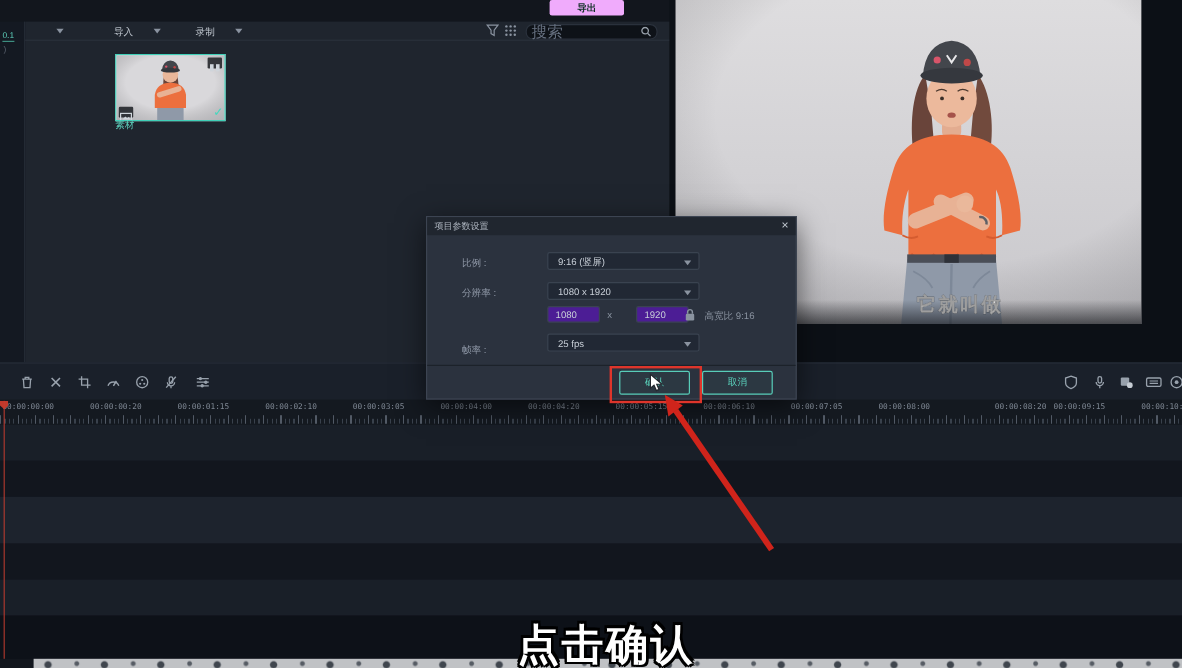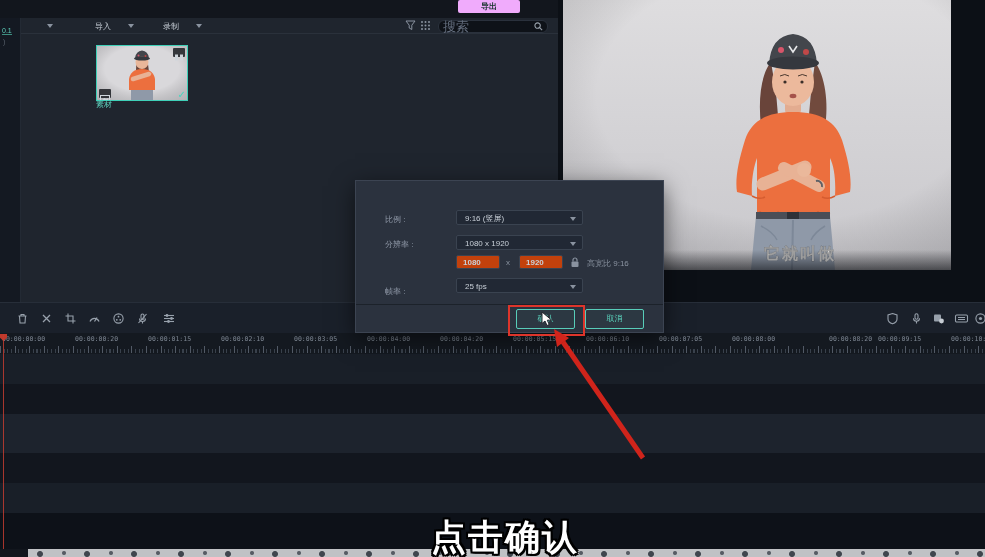--- a/index.html
+++ b/index.html
@@ -45,22 +45,22 @@
   
   #dialog{left:355px;top:180px;width:307px;height:151px;background:#2b323e;border:1px solid #3c4452;
           box-shadow:0 6px 22px rgba(0,0,0,.55);z-index:30;font-size:8px;}
   #dialog-titlebar{position:absolute;left:0;top:0;width:100%;height:15px;background:#20262f;}
   #dialog-title{position:absolute;left:6px;top:3px;font-size:7.5px;color:#aeb6c0;}
   #dialog-close{position:absolute;right:6px;top:2px;font-size:10px;color:#c3cad2;line-height:11px;}
   .dlg-label{position:absolute;left:29px;color:#939cab;}
   .dd{position:absolute;left:100px;width:127px;height:15px;background:#212834;border:1px solid #3a4350;
       border-radius:2px;color:#c8cfd7;line-height:15px;padding-left:8px;box-sizing:border-box;}
   .dd .chev{position:absolute;right:6px;top:6px;}
-  .numbox{position:absolute;width:44px;height:14px;background:#c2410c;border:1px solid #3a4350;
-          border-radius:2px;color:#c8cfd7;line-height:14px;padding-left:6px;box-sizing:border-box;font-weight:bold;}
+  .numbox{position:absolute;width:44px;height:14px;background:#4c1d95;border:1px solid #3a4350;
+          border-radius:2px;color:#c8cfd7;line-height:14px;padding-left:6px;box-sizing:border-box;}
   #dlg-sep{position:absolute;left:0;top:123px;width:100%;border-top:1px solid #1c222a;}
   .dlg-btn{position:absolute;top:128px;width:57px;height:18px;border:1px solid #58cdb9;border-radius:2px;
            color:#5bd3bd;text-align:center;line-height:18px;background:rgba(88,205,185,.04);}
   #confirm-highlight{position:absolute;left:152px;top:124px;width:73px;height:27px;
                      border:2px solid #de352b;z-index:5;}
 
   
   #tl-toolbar{left:0;top:302px;width:985px;height:31px;background:#1a202a;border-top:1px solid #272e39;}
   .tb-icon{position:absolute;top:9px;}
   #ruler{left:0;top:333px;width:985px;height:21px;background:#141920;}
@@ -313,33 +313,37 @@
   <div class="abs track" style="top:354px;height:30px;background:#191f28;"></div>
   <div class="abs track" style="top:384px;height:30px;background:#12161e;"></div>
   <div class="abs track" style="top:414px;height:39px;background:#1d232d;"></div>
   <div class="abs track" style="top:453px;height:30px;background:#12161e;"></div>
   <div class="abs track" style="top:483px;height:30px;background:#191f28;"></div>
   <div class="abs track" style="top:513px;height:36px;background:#0d1118;"></div>
   <div id="playhead-flag" class="abs"></div>
   <div id="playhead-line" class="abs"></div>
 
   <div id="dialog" class="abs">
+    <div id="dialog-titlebar">
+      <span id="dialog-title">项目参数设置</span>
+      <span id="dialog-close">×</span>
+    </div>
     <span class="dlg-label" style="top:33px;">比例 :</span>
     <div class="dd" style="top:29px;">
       <span>9:16 (竖屏)</span>
       <span class="chev"></span>
     </div>
     <span class="dlg-label" style="top:58px;">分辨率 :</span>
     <div class="dd" style="top:54px;">
       <span>1080 x 1920</span>
       <span class="chev"></span>
     </div>
     <div class="numbox" style="left:100px;top:74px;">1080</div>
     <span class="dlg-label" style="left:150px;top:77px;color:#8a93a0;">x</span>
-    <div class="numbox" style="left:163px;top:74px;">1920</div>
+    <div class="numbox" style="left:174px;top:74px;">1920</div>
     <svg style="position:absolute;left:214px;top:76px;" width="10" height="11" viewBox="0 0 10 11">
       <rect x="1.5" y="4.5" width="7" height="5.5" rx="1" fill="#8a93a0"></rect>
       <path d="M3,4.5 V3 A2,2 0 0 1 7,3 V4.5" fill="none" stroke="#8a93a0" stroke-width="1.2"></path>
     </svg>
     <span class="dlg-label" style="left:231px;top:77px;color:#8a93a0;">高宽比 9:16</span>
     <span class="dlg-label" style="top:105px;">帧率 :</span>
     <div class="dd" style="top:97px;">
       <span>25 fps</span>
       <span class="chev"></span>
     </div>

